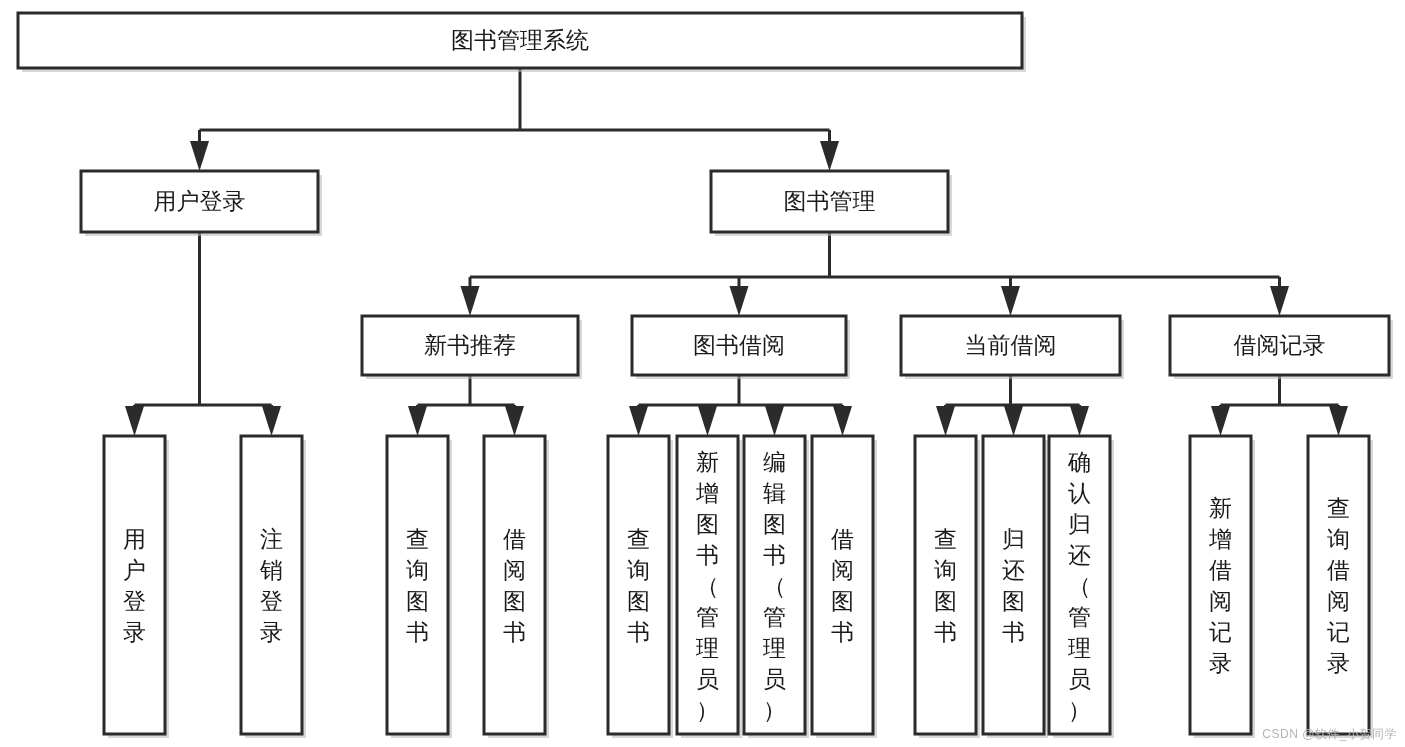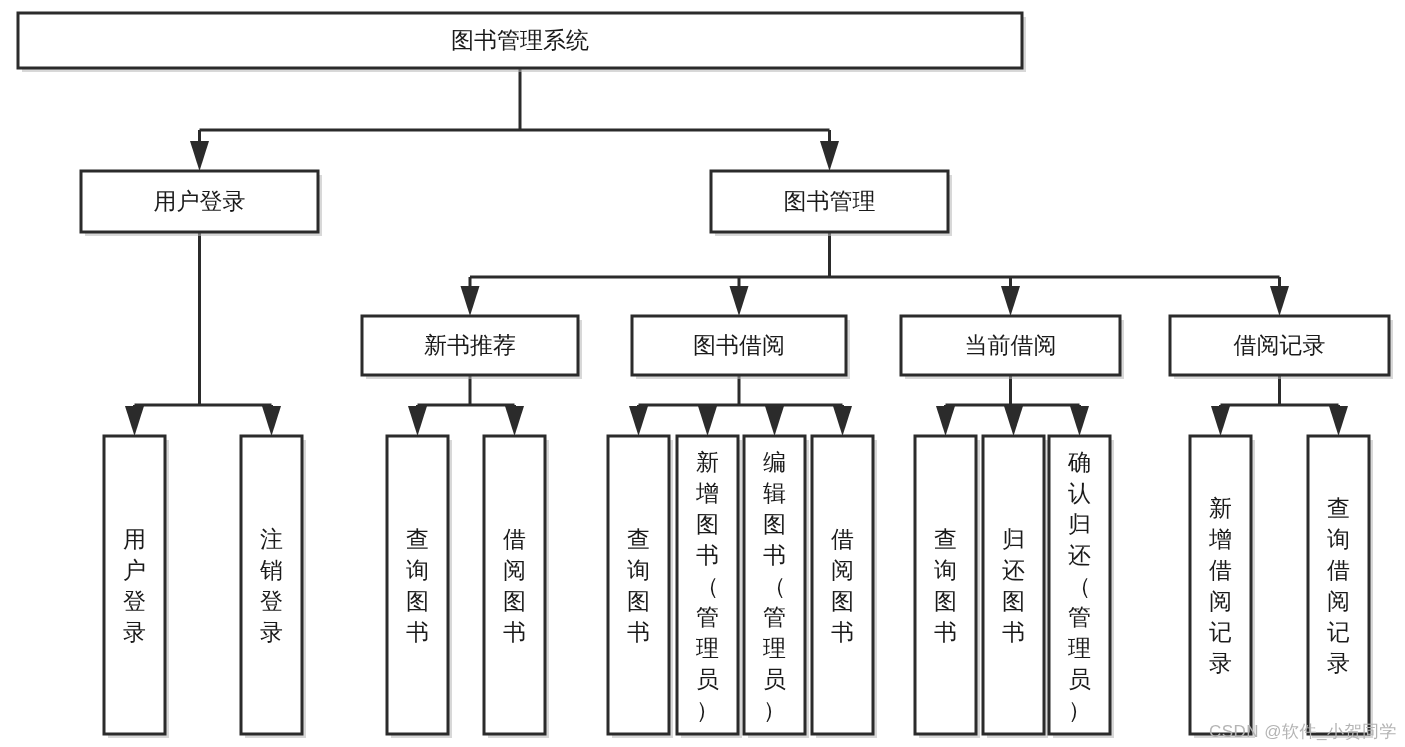--- a/index.html
+++ b/index.html
@@ -50,21 +50,21 @@
     fill:#1a1a1a;
     font-family:"Liberation Sans","DejaVu Sans",sans-serif;
     font-size:23px;
     text-anchor:middle;
   }
   .watermark{
     position:absolute;
     right:8px;
     bottom:4px;
     font-family:"Liberation Sans","DejaVu Sans",sans-serif;
-    font-size:17px;
+    font-size:12px;
     color:#b4b4b4;
     letter-spacing:.5px;
     user-select:none;
     white-space:nowrap;
   }
 </style>
 </head>
 <body>
 
 <div id="diagram-root">

